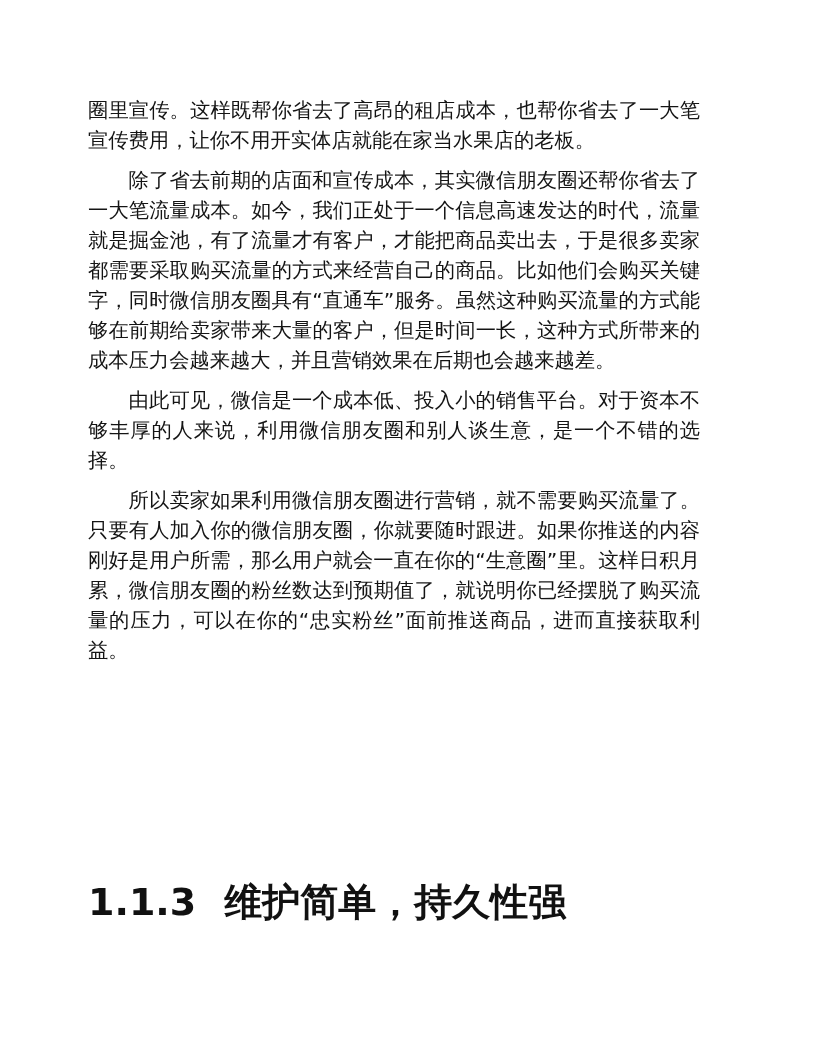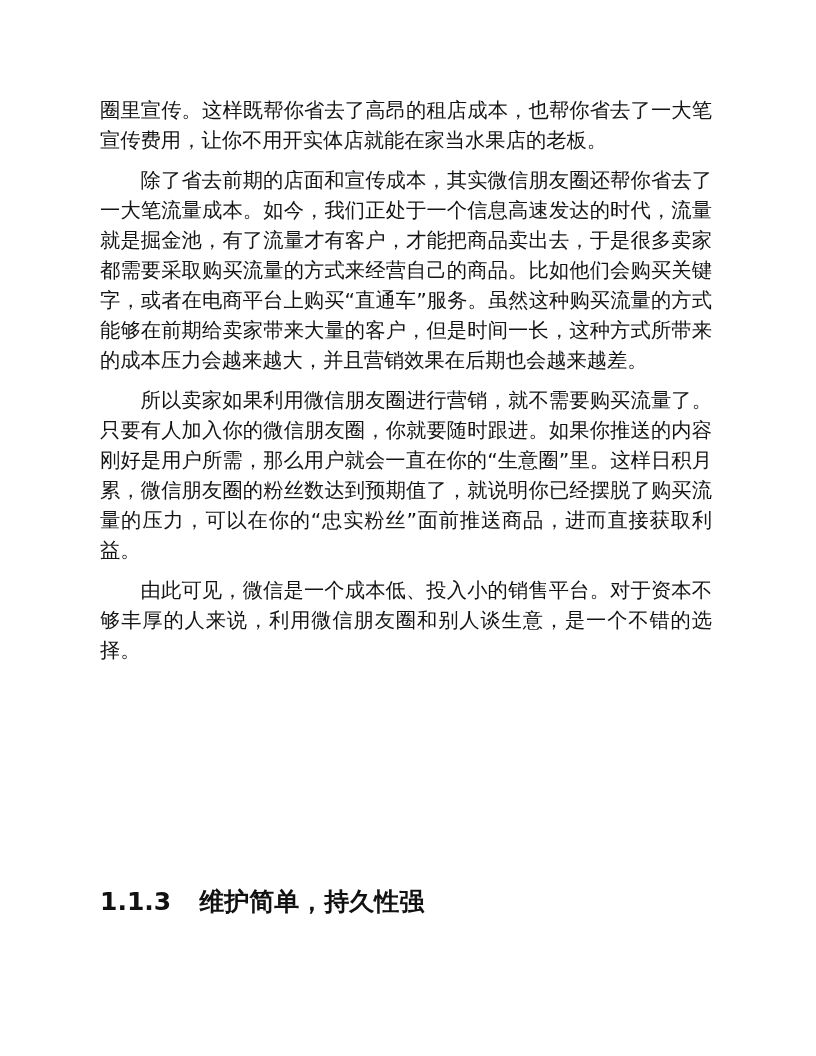--- a/index.html
+++ b/index.html
@@ -10,56 +10,56 @@
     body {
       width: 816px;
       height: 1056px;
       position: relative;
       overflow: hidden;
       color: #141414;
       font-family: "DejaVu Sans", "Liberation Sans", sans-serif;
     }
     .page {
       position: absolute;
-      left: 100px;
+      left: 88px;
       top: 95px;
       width: 612px;
     }
     .para {
       margin: 0 0 10px 0;
       font-size: 20.3px;
       line-height: 30px;
       text-align: justify;
       text-justify: inter-character;
       letter-spacing: 0px;
     }
     .para.indent {
       text-indent: 40.6px;
     }
     .heading {
       margin: 0;
       position: absolute;
       left: 0;
       top: 787px;
-      font-size: 25px;
+      font-size: 38px;
       font-weight: bold;
       line-height: 40px;
       white-space: nowrap;
       color: #111111;
     }
     .heading .num {
       display: inline-block;
       margin-right: 28px;
     }
   </style>
 </head>
 <body>
 
 <div class="page">
   <p class="para">圈里宣传。这样既帮你省去了高昂的租店成本，也帮你省去了一大笔宣传费用，让你不用开实体店就能在家当水果店的老板。</p>
-  <p class="para indent">除了省去前期的店面和宣传成本，其实微信朋友圈还帮你省去了一大笔流量成本。如今，我们正处于一个信息高速发达的时代，流量就是掘金池，有了流量才有客户，才能把商品卖出去，于是很多卖家都需要采取购买流量的方式来经营自己的商品。比如他们会购买关键字，或者在电商平台上购买“直通车”服务。虽然这种购买流量的方式能够在前期给卖家带来大量的客户，但是时间一长，这种方式所带来的成本压力会越来越大，并且营销效果在后期也会越来越差。</p>
+  <p class="para indent">除了省去前期的店面和宣传成本，其实微信朋友圈还帮你省去了一大笔流量成本。如今，我们正处于一个信息高速发达的时代，流量就是掘金池，有了流量才有客户，才能把商品卖出去，于是很多卖家都需要采取购买流量的方式来经营自己的商品。比如他们会购买关键字，同时微信朋友圈具有“直通车”服务。虽然这种购买流量的方式能够在前期给卖家带来大量的客户，但是时间一长，这种方式所带来的成本压力会越来越大，并且营销效果在后期也会越来越差。</p>
+  <p class="para indent">由此可见，微信是一个成本低、投入小的销售平台。对于资本不够丰厚的人来说，利用微信朋友圈和别人谈生意，是一个不错的选择。</p>
   <p class="para indent">所以卖家如果利用微信朋友圈进行营销，就不需要购买流量了。只要有人加入你的微信朋友圈，你就要随时跟进。如果你推送的内容刚好是用户所需，那么用户就会一直在你的“生意圈”里。这样日积月累，微信朋友圈的粉丝数达到预期值了，就说明你已经摆脱了购买流量的压力，可以在你的“忠实粉丝”面前推送商品，进而直接获取利益。</p>
-  <p class="para indent">由此可见，微信是一个成本低、投入小的销售平台。对于资本不够丰厚的人来说，利用微信朋友圈和别人谈生意，是一个不错的选择。</p>
 
   <h2 class="heading">
     <span class="num">1.1.3</span><span>维护简单，持久性强</span>
   </h2>
 </div>
 
 </body></html>

